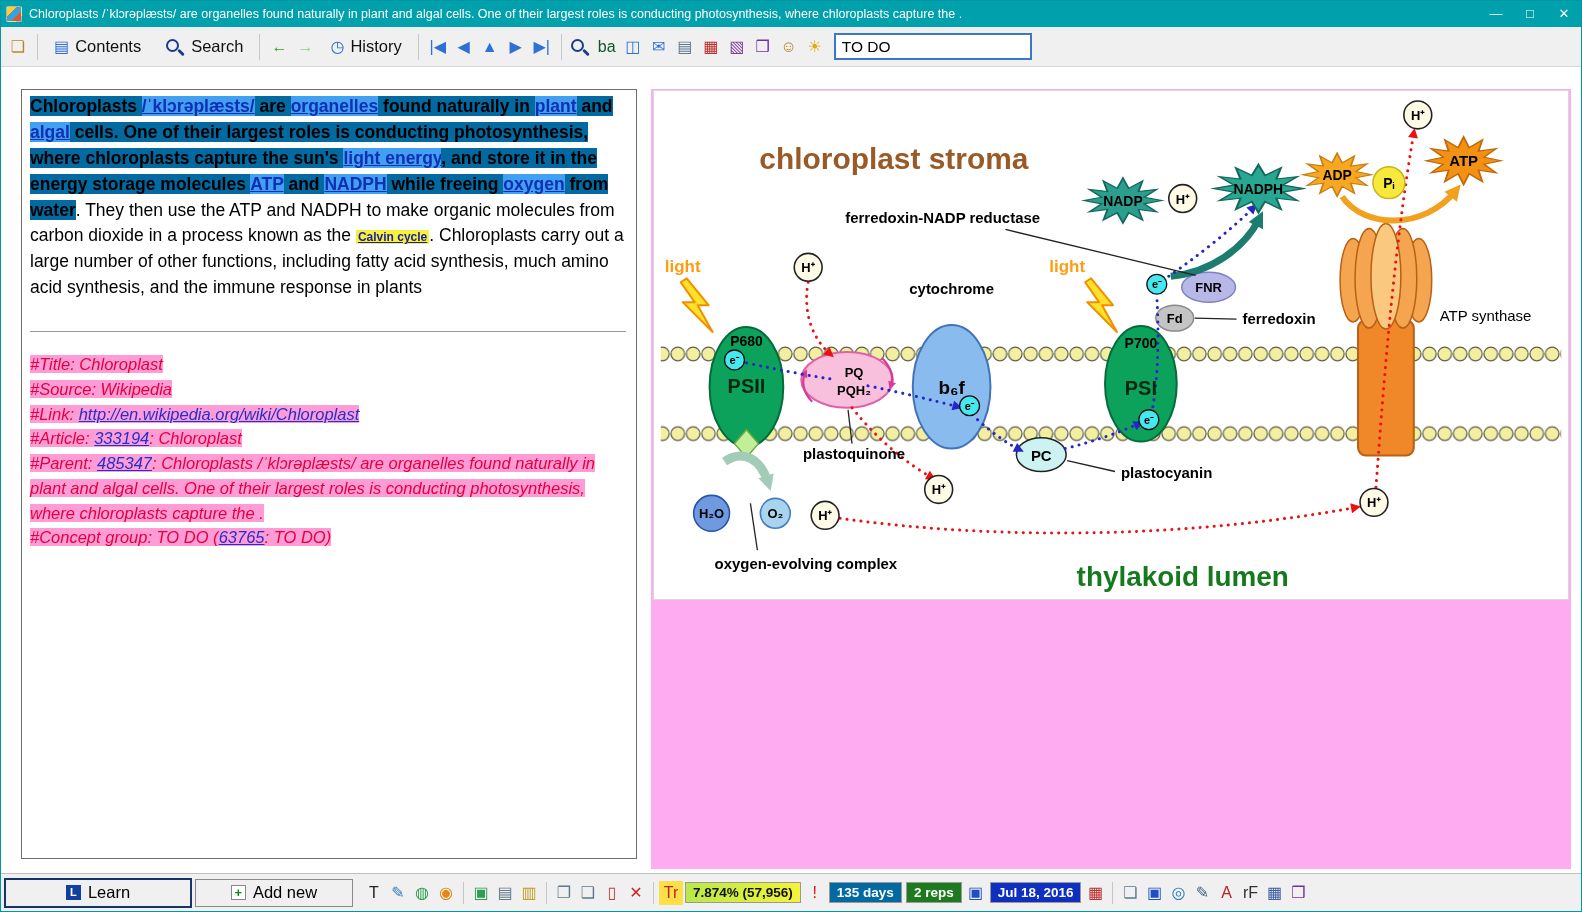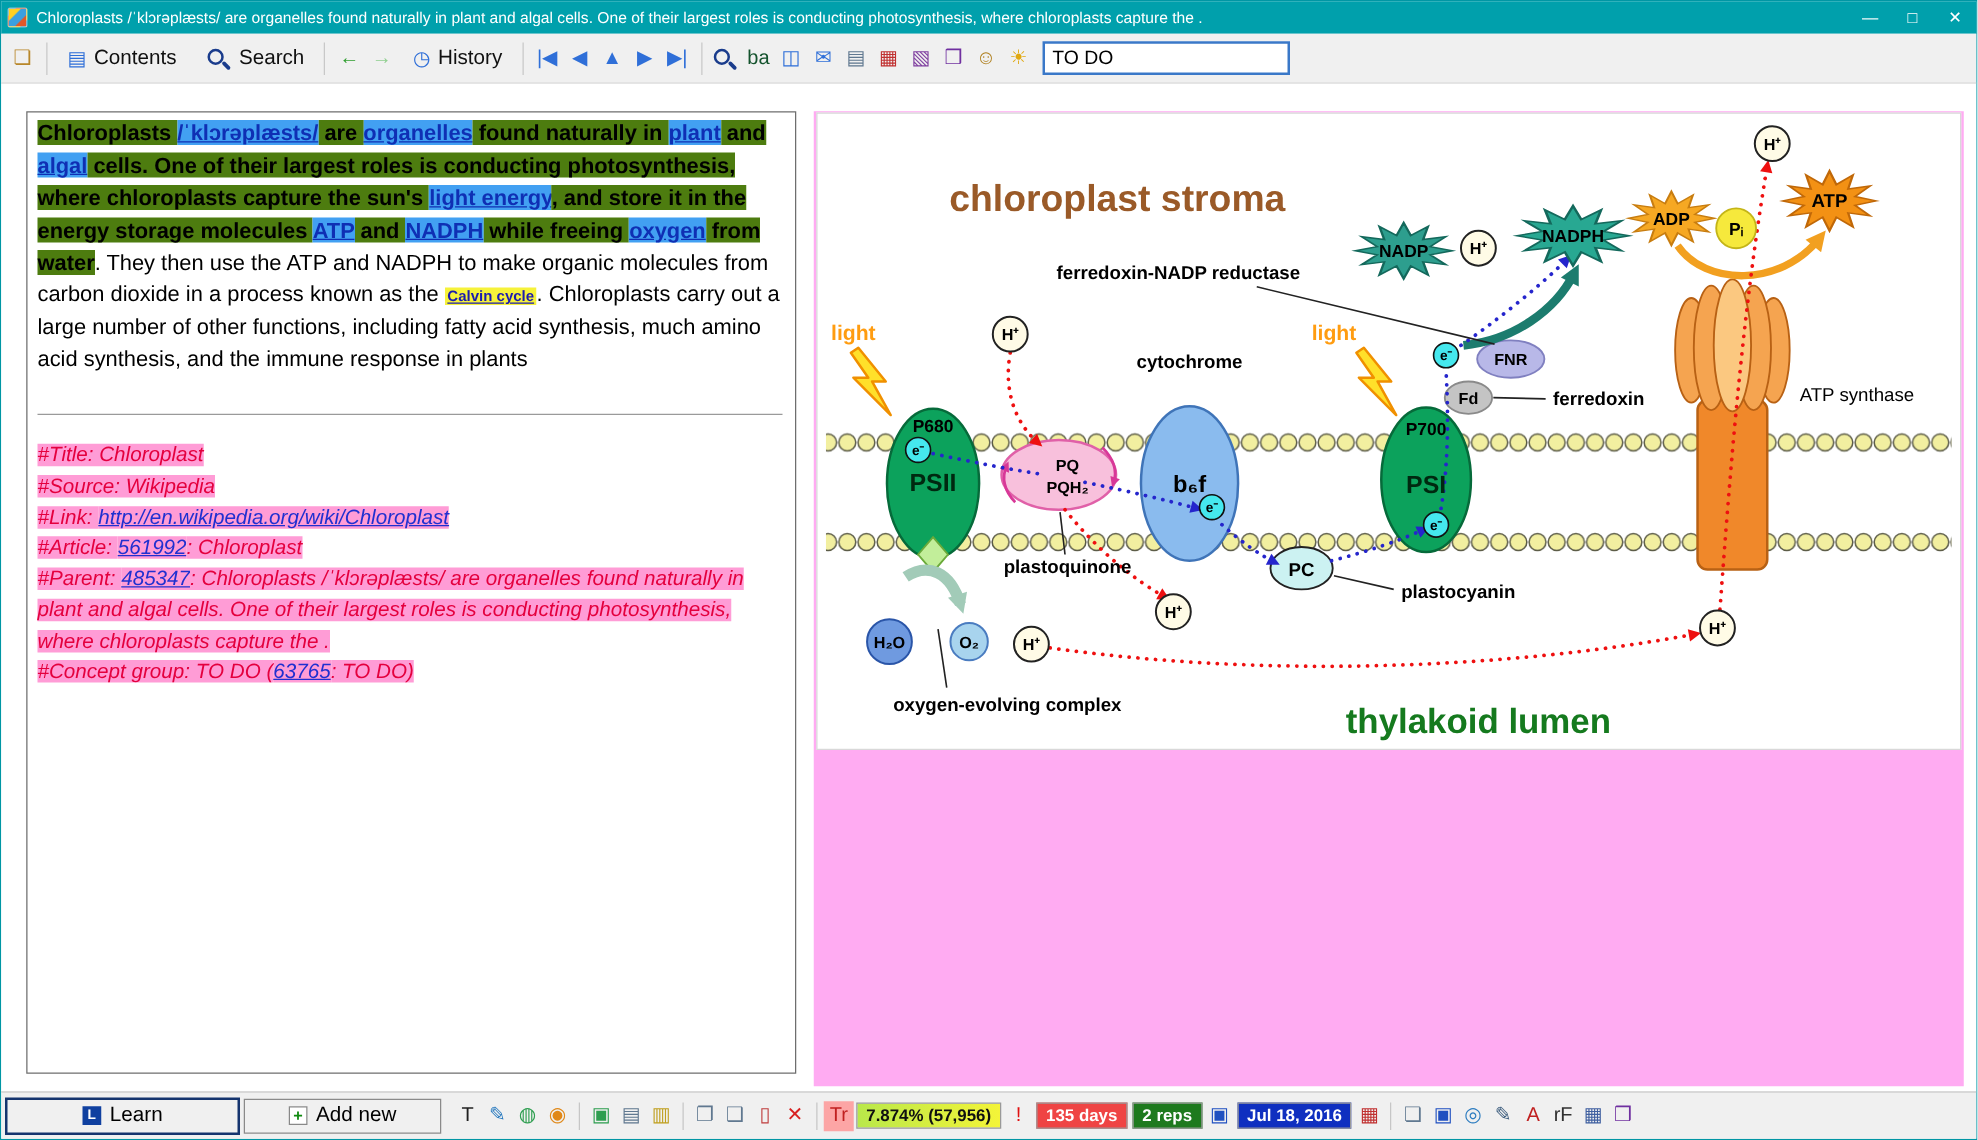--- a/index.html
+++ b/index.html
@@ -31,21 +31,21 @@
   .mag { position:relative; width:22px; height:22px; }
   .mag::before { content:""; position:absolute; left:3px; top:3px; width:9px; height:9px; border:2.5px solid #1a3c8c; border-radius:50%; }
   .mag::after  { content:""; position:absolute; left:14px; top:15px; width:8px; height:3px; background:#1a3c8c; transform:rotate(45deg); border-radius:2px; }
   .concept-input { width:198px; height:27px; border:2px solid #3a78c8; font-size:15.5px; padding:1px 6px; font-family:"Liberation Sans",sans-serif; margin-left:4px; }
 
   
   .client { position:relative; flex:1 1 auto; background:#ffffff; }
   .article-panel { position:absolute; left:20px; top:22px; width:616px; height:770px;
     background:#fff; border:1px solid #6e6e6e; padding:4px 10px 6px 8px; overflow:hidden; }
   .article-text { margin:0; font-size:17.5px; line-height:1.48; color:#000; }
-  .seg-sel { background:#4d7c0f; font-weight:bold; }
+  .seg-sel { background:#0369a1; font-weight:bold; }
   .seg-sellink { background:#42a0f2; font-weight:bold; color:#0f2fb4; text-decoration:underline; }
   .seg-plain {}
   .seg-link { color:#000000; }
   .seg-calvin { font-size:12px; font-weight:bold; background:#f6f23a; color:#1a1ab0; text-decoration:underline; padding:0 2px; }
   .article-rule { border:none; border-top:1px solid #9a9a9a; margin:30px 0 20px 0; }
   .meta-block { font-size:16.5px; line-height:1.5; }
   .meta-line { margin:0; }
   .seg-meta { background:#ff9cd6; color:#e4003e; font-style:italic; }
   .seg-metalink { background:#ff9cd6; color:#2030d0; font-style:italic; text-decoration:underline; }
 
@@ -123,21 +123,21 @@
 
   <div class="client">
 
     <div class="article-panel">
       <p class="article-text"><span class="seg-sel">Chloroplasts </span><span class="seg-sellink">/ˈklɔrəplæsts/</span><span class="seg-sel"> are </span><span class="seg-sellink">organelles</span><span class="seg-sel"> found naturally in </span><span class="seg-sellink">plant</span><span class="seg-sel"> and </span><span class="seg-sellink">algal</span><span class="seg-sel"> cells. One of their largest roles is conducting photosynthesis, where chloroplasts capture the sun's </span><span class="seg-sellink">light energy</span><span class="seg-sel">, and store it in the energy storage molecules </span><span class="seg-sellink">ATP</span><span class="seg-sel"> and </span><span class="seg-sellink">NADPH</span><span class="seg-sel"> while freeing </span><span class="seg-sellink">oxygen</span><span class="seg-sel"> from water</span><span class="seg-plain">. They then use the ATP and NADPH to make organic molecules from </span><span class="seg-link">carbon dioxide</span><span class="seg-plain"> in a process known as the </span><span class="seg-calvin">Calvin cycle</span><span class="seg-plain">. Chloroplasts carry out a large number of other functions, including </span><span class="seg-link">fatty acid synthesis</span><span class="seg-plain">, much </span><span class="seg-link">amino acid</span><span class="seg-plain"> synthesis, and the </span><span class="seg-link">immune response</span><span class="seg-plain"> in plants</span></p>
       <hr class="article-rule">
       <div class="meta-block">
         <div class="meta-line"><span class="seg-meta">#Title: Chloroplast</span></div>
         <div class="meta-line"><span class="seg-meta">#Source: Wikipedia</span></div>
         <div class="meta-line"><span class="seg-meta">#Link: </span><span class="seg-metalink">http://en.wikipedia.org/wiki/Chloroplast</span></div>
-        <div class="meta-line"><span class="seg-meta">#Article: </span><span class="seg-metalink">561992</span><span class="seg-meta">: Chloroplast</span></div>
+        <div class="meta-line"><span class="seg-meta">#Article: </span><span class="seg-metalink">333194</span><span class="seg-meta">: Chloroplast</span></div>
         <div class="meta-line"><span class="seg-meta">#Parent: </span><span class="seg-metalink">485347</span><span class="seg-meta">: Chloroplasts /ˈklɔrəplæsts/ are organelles found naturally in plant and algal cells. One of their largest roles is conducting photosynthesis, where chloroplasts capture the .</span></div>
         <div class="meta-line"><span class="seg-meta">#Concept group: TO DO (</span><span class="seg-metalink">63765</span><span class="seg-meta">: TO DO)</span></div>
       </div>
     </div>
 
     <div class="right-pane">
       <div class="diagram-box">
         <svg viewBox="0 0 916 510">
           <defs>
             <pattern id="mem" width="15.4" height="16" patternUnits="userSpaceOnUse">
@@ -310,24 +310,24 @@
         <span class="sb-sep"></span>
         <span class="sb-icon" style="color: rgb(46, 158, 80);">▣</span>
         <span class="sb-icon" style="color: rgb(96, 120, 144);">▤</span>
         <span class="sb-icon" style="color: rgb(192, 160, 32);">▥</span>
         <span class="sb-sep"></span>
         <span class="sb-icon" style="color: rgb(96, 120, 144);">❐</span>
         <span class="sb-icon" style="color: rgb(96, 120, 144);">❑</span>
         <span class="sb-icon" style="color: rgb(192, 64, 64);">▯</span>
         <span class="sb-icon" style="color: rgb(216, 32, 32);">✕</span>
         <span class="sb-sep"></span>
-        <span class="sb-icon" style="background: #fca5a5; color: rgb(192, 32, 32);">Tr</span>
+        <span class="sb-icon" style="background: #fde047; color: rgb(192, 32, 32);">Tr</span>
         <span class="sb-badge" style="background: linear-gradient(90deg, rgb(185, 232, 74), rgb(244, 244, 56)); color: rgb(16, 16, 16);">7.874% (57,956)</span>
         <span class="sb-icon" style="color: rgb(224, 16, 16);">!</span>
-        <span class="sb-badge" style="background: #ef4444; color: rgb(255, 255, 255);">135 days</span>
+        <span class="sb-badge" style="background: #0369a1; color: rgb(255, 255, 255);">135 days</span>
         <span class="sb-badge" style="background: rgb(30, 122, 30); color: rgb(255, 255, 255);">2 reps</span>
         <span class="sb-icon" style="color: rgb(32, 80, 192);">▣</span>
         <span class="sb-badge" style="background: rgb(15, 47, 192); color: rgb(255, 255, 255);">Jul 18, 2016</span>
         <span class="sb-icon" style="color: rgb(192, 48, 48);">▦</span>
         <span class="sb-sep"></span>
         <span class="sb-icon" style="color: rgb(96, 120, 144);">❏</span>
         <span class="sb-icon" style="color: rgb(32, 80, 192);">▣</span>
         <span class="sb-icon" style="color: rgb(46, 125, 192);">◎</span>
         <span class="sb-icon" style="color: rgb(64, 96, 128);">✎</span>
         <span class="sb-icon" style="color: rgb(192, 32, 32);">A</span>

